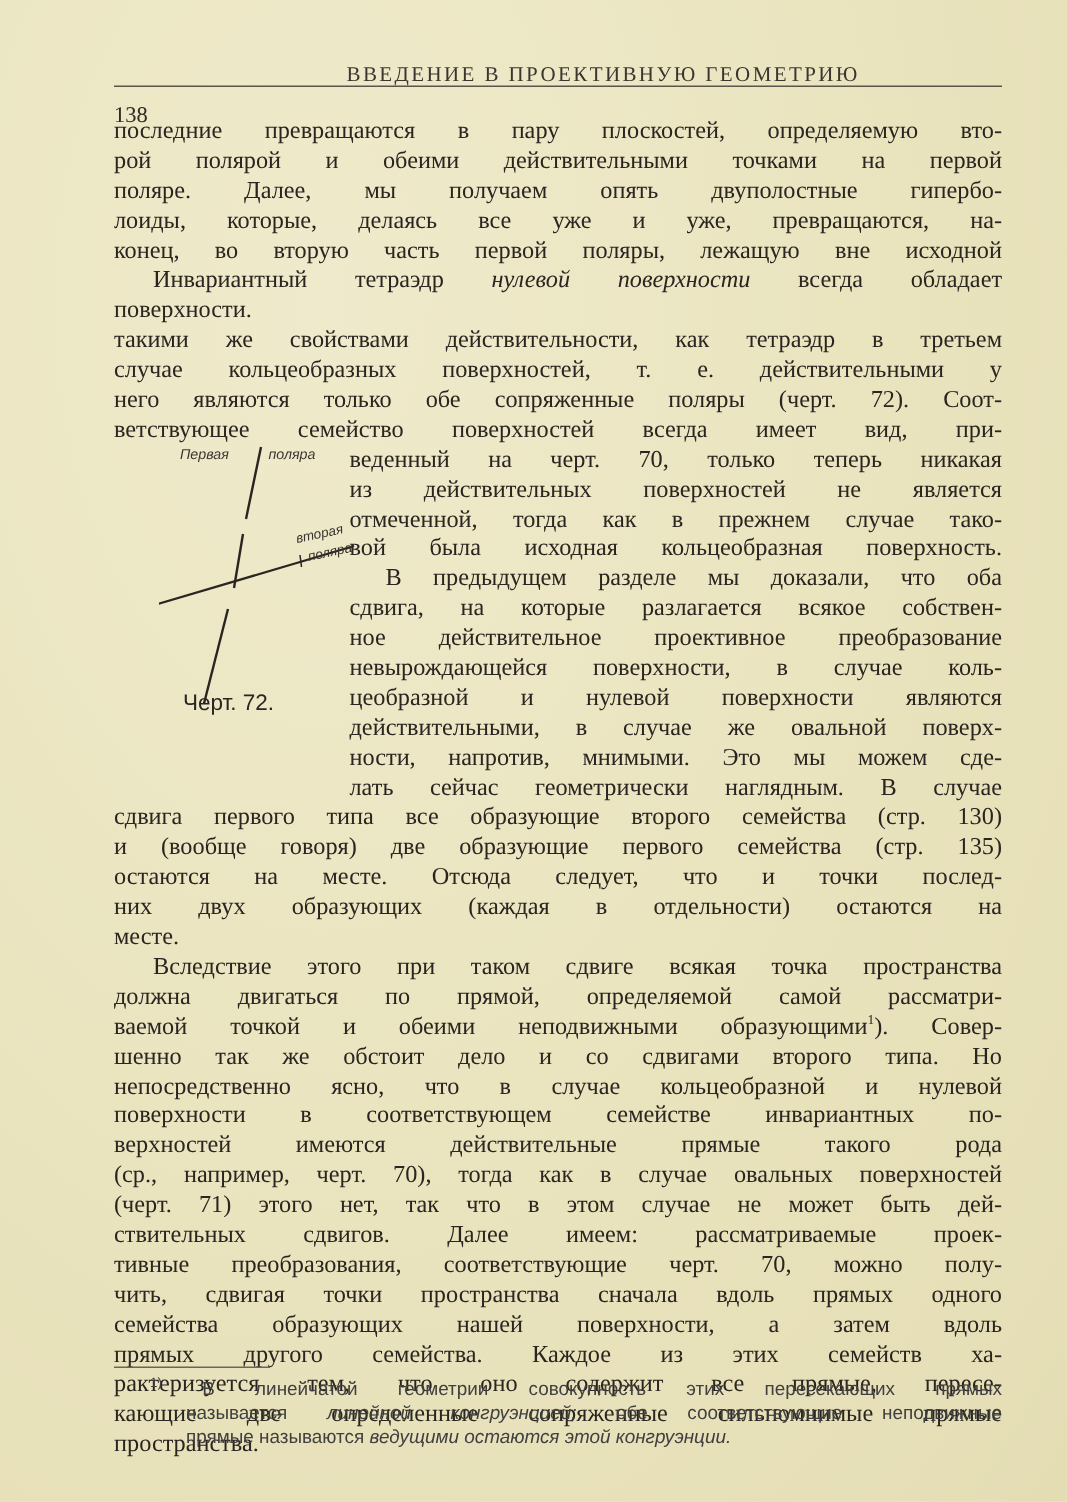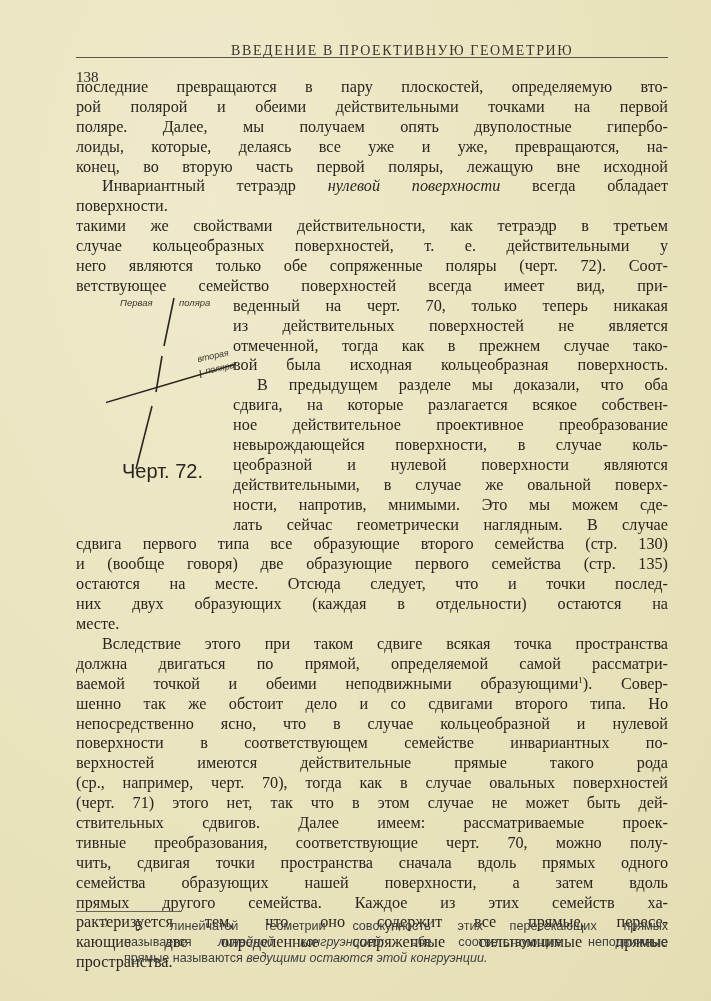--- a/index.html
+++ b/index.html
@@ -27,21 +27,21 @@
   }
   .line { display: block; white-space: nowrap; text-align: justify; text-align-last: justify; height: 19.9px; }
   .line.last { text-align-last: left; }
   .line.indent { padding-left: 26px; }
   .line.narrow { margin-left: 157px; }
   em { font-style: italic; }
   .figure {
     position: absolute; left: 30px; top: 294px; width: 140px; height: 180px;
   }
   .fig-caption {
-    position: absolute; left: 46px; top: 460px; font-size: 20px;
+    position: absolute; left: 46px; top: 460px; font-size: 15px;
     font-family: "Liberation Sans", sans-serif; color: #2a2520;
   }
   .footnote-rule {
     position: absolute; left: 0; top: 911px; width: 104px; height: 1px; background: #6a6558;
   }
   .footnotes {
     position: absolute; left: 0; top: 918px; width: 592px;
     font-family: "Liberation Sans", sans-serif;
     font-size: 12.6px; line-height: 16px; color: #404040;
   }

